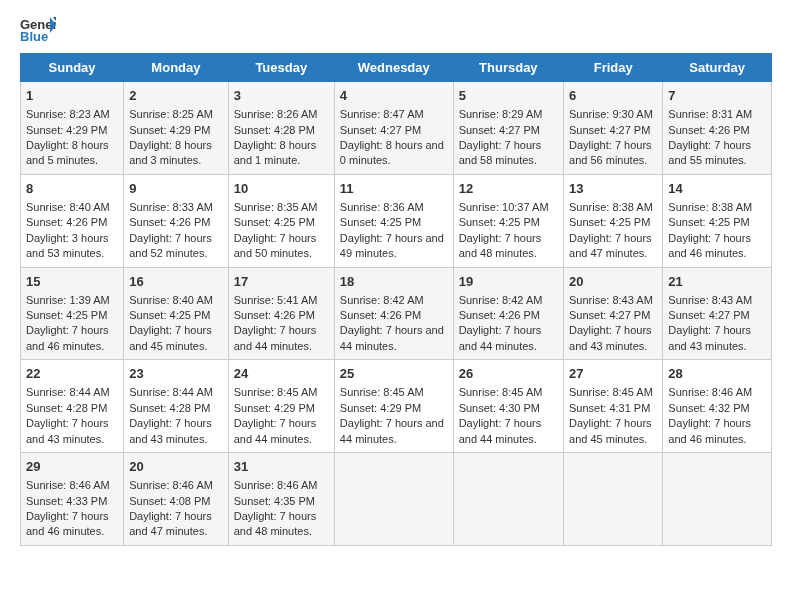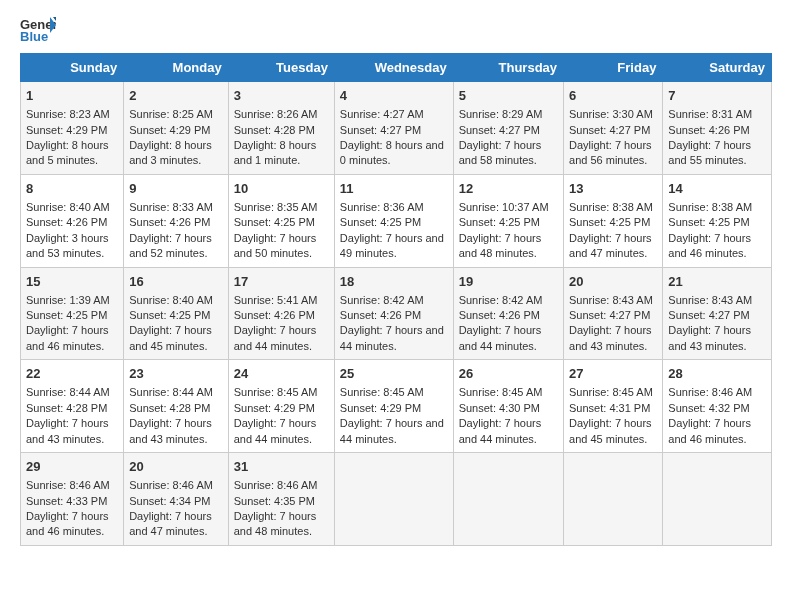--- a/index.html
+++ b/index.html
@@ -38,21 +38,21 @@
       color: #555;
     }
     table {
       width: 100%;
       border-collapse: collapse;
       font-size: 11px;
     }
     thead tr th {
       background-color: #2979be;
       color: #fff;
-      text-align: right;
+      text-align: center;
       padding: 6px 6px;
       font-size: 13px;
       font-weight: bold;
       border: 1px solid #2979be;
     }
     tbody tr td {
       vertical-align: top;
       padding: 5px 5px;
       border: 1px solid #ccc;
       line-height: 1.4;
@@ -123,33 +123,33 @@
           <div>Daylight: 8 hours and 3 minutes.</div>
         </td>
         <td>
           <span class="day-num">3</span>
           <div>Sunrise: 8:26 AM</div>
           <div>Sunset: 4:28 PM</div>
           <div>Daylight: 8 hours and 1 minute.</div>
         </td>
         <td>
           <span class="day-num">4</span>
-          <div>Sunrise: 4:27 AM</div>
+          <div>Sunrise: 8:47 AM</div>
           <div>Sunset: 4:27 PM</div>
           <div>Daylight: 8 hours and 0 minutes.</div>
         </td>
         <td>
           <span class="day-num">5</span>
           <div>Sunrise: 8:29 AM</div>
           <div>Sunset: 4:27 PM</div>
           <div>Daylight: 7 hours and 58 minutes.</div>
         </td>
         <td>
           <span class="day-num">6</span>
-          <div>Sunrise: 3:30 AM</div>
+          <div>Sunrise: 9:30 AM</div>
           <div>Sunset: 4:27 PM</div>
           <div>Daylight: 7 hours and 56 minutes.</div>
         </td>
         <td>
           <span class="day-num">7</span>
           <div>Sunrise: 8:31 AM</div>
           <div>Sunset: 4:26 PM</div>
           <div>Daylight: 7 hours and 55 minutes.</div>
         </td>
       </tr>
@@ -288,21 +288,21 @@
       <tr>
         <td>
           <span class="day-num">29</span>
           <div>Sunrise: 8:46 AM</div>
           <div>Sunset: 4:33 PM</div>
           <div>Daylight: 7 hours and 46 minutes.</div>
         </td>
         <td>
           <span class="day-num">20</span>
           <div>Sunrise: 8:46 AM</div>
-          <div>Sunset: 4:34 PM</div>
+          <div>Sunset: 4:08 PM</div>
           <div>Daylight: 7 hours and 47 minutes.</div>
         </td>
         <td>
           <span class="day-num">31</span>
           <div>Sunrise: 8:46 AM</div>
           <div>Sunset: 4:35 PM</div>
           <div>Daylight: 7 hours and 48 minutes.</div>
         </td>
         <td class="cell-empty"></td>
         <td class="cell-empty"></td>

